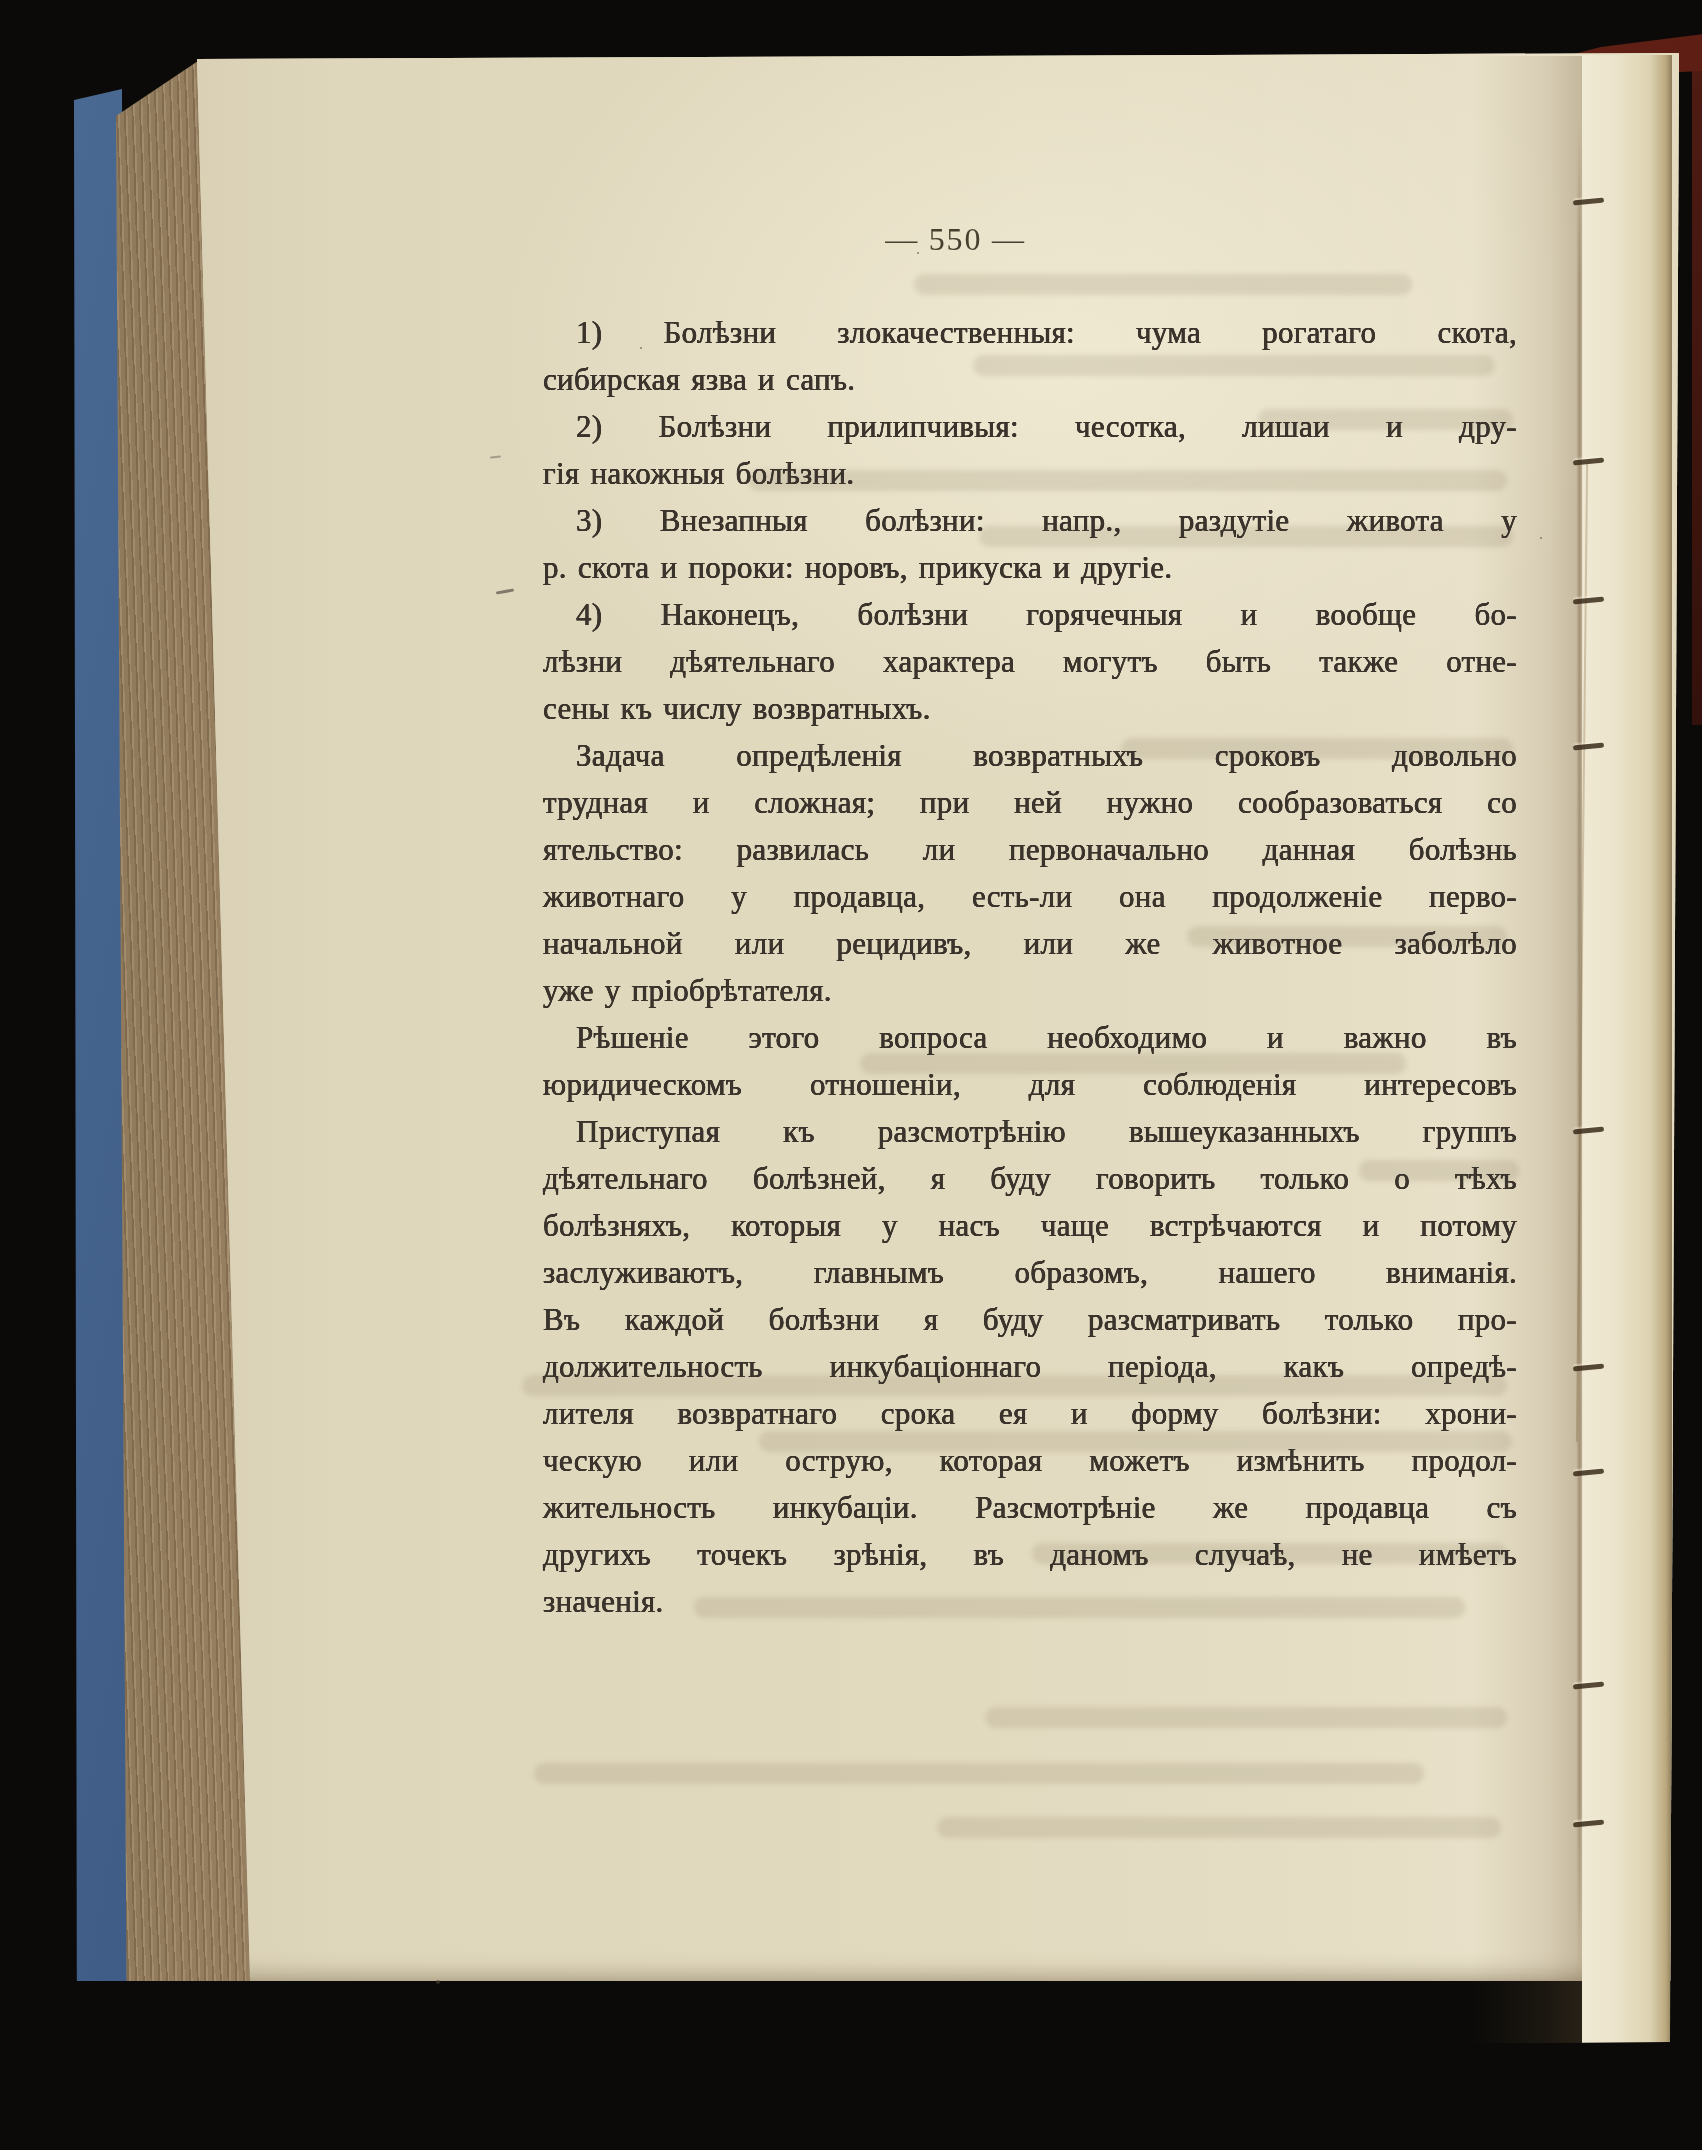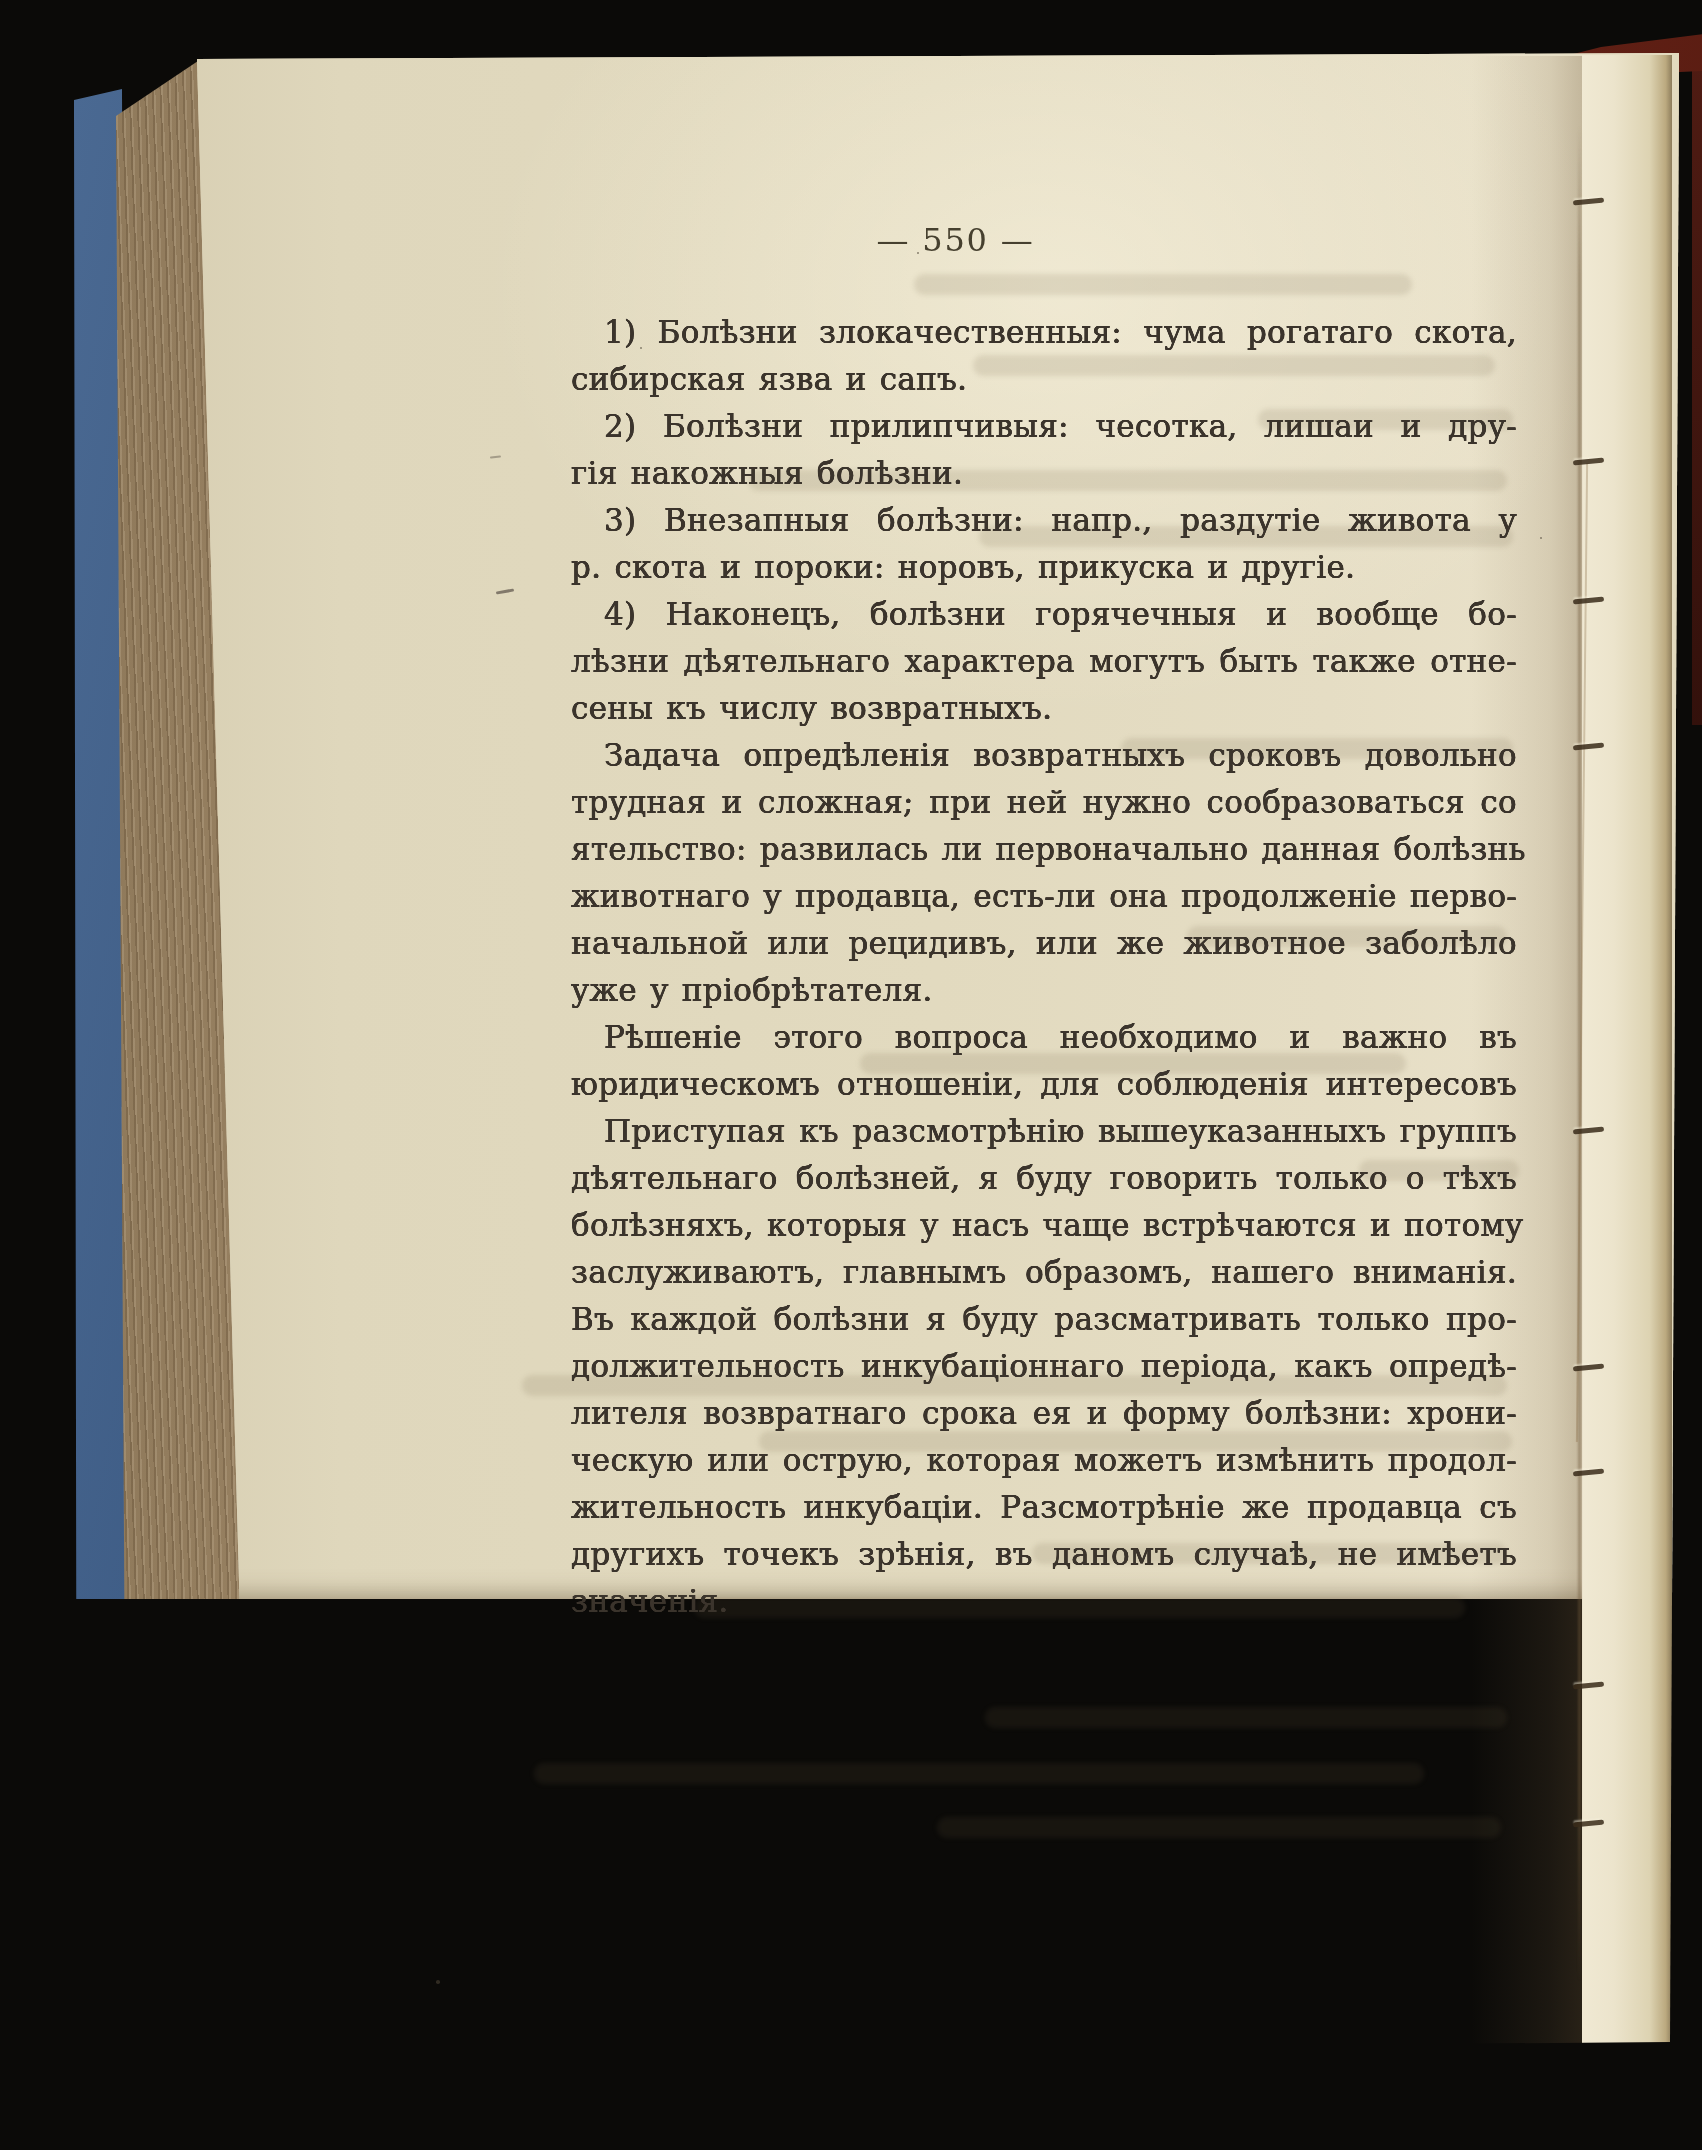--- a/index.html
+++ b/index.html
@@ -9,21 +9,21 @@
     --cover-blue:#33507a;
     --cover-maroon:#6b2418;
     --page-edges-tan:#b29a78;
   }
   html,body{margin:0;padding:0;background:var(--background);}
   #stage{
     position:relative;width:1703px;height:2151px;overflow:hidden;
     background:var(--background);
     font-family:"DejaVu Serif", serif;
   }
-  .layer{position:absolute;left:0;top:0;width:1703px;height:1599px;}
+  .layer{position:absolute;left:0;top:0;width:1703px;height:1981px;font-family:Liberation Serif, serif;}
 
   
   #cover-blue{
     clip-path:polygon(74px 100px,122px 89px,129px 2040px,558px 2048px,574px 2100px,237px 2112px,77px 2110px);
     background:linear-gradient(100deg,#4d6c95 0%,#3a5881 30%,var(--cover-blue) 55%,#22395c 80%,#162741 100%);
   }
   
   #page-stack{
     clip-path:polygon(116px 116px,198px 61px,252px 2053px,127px 2074px);
     background:
@@ -94,21 +94,21 @@
     text-align:center;font-size:32px;color:#46402f;
     letter-spacing:1.8px;
   }
   #text-block{
     position:absolute;left:543px;top:309px;width:974px;
     font-size:31px;color:var(--ink);letter-spacing:0.3px;word-spacing:3px;
     text-shadow:0.3px 0 0 currentColor,-0.3px 0 0 currentColor,0 0.2px 0 currentColor;
   }
   .line{
     height:47px;line-height:47px;white-space:nowrap;
-    text-align:justify;text-align-last:justify;margin-left:28px;
+    text-align:justify;text-align-last:justify;
   }
   .line.end{text-align-last:left;white-space:normal;}
   .line.indent{text-indent:33px;}
 </style>
 </head>
 <body>
 
 <div id="stage">
 
   <div class="layer" id="cover-blue"></div>

